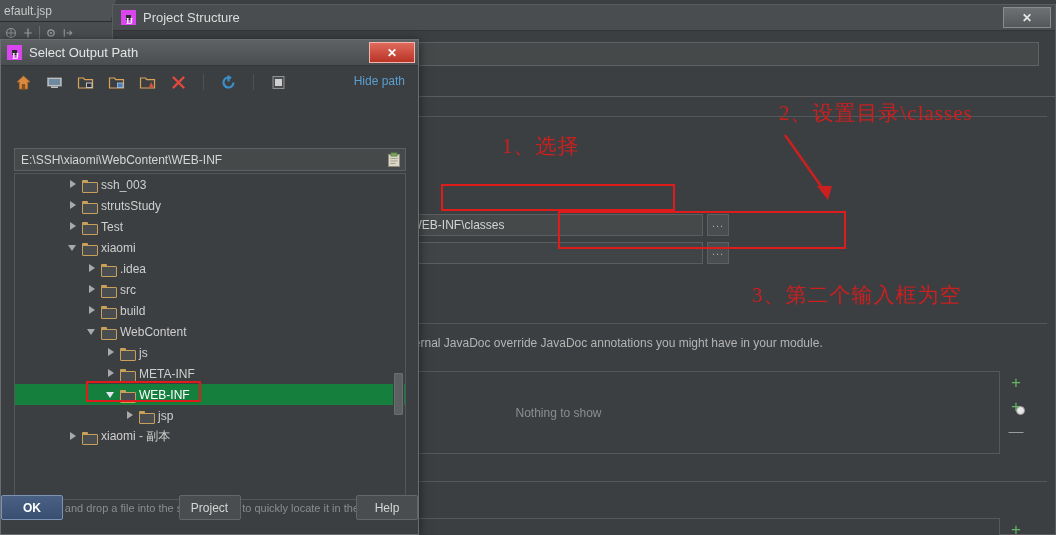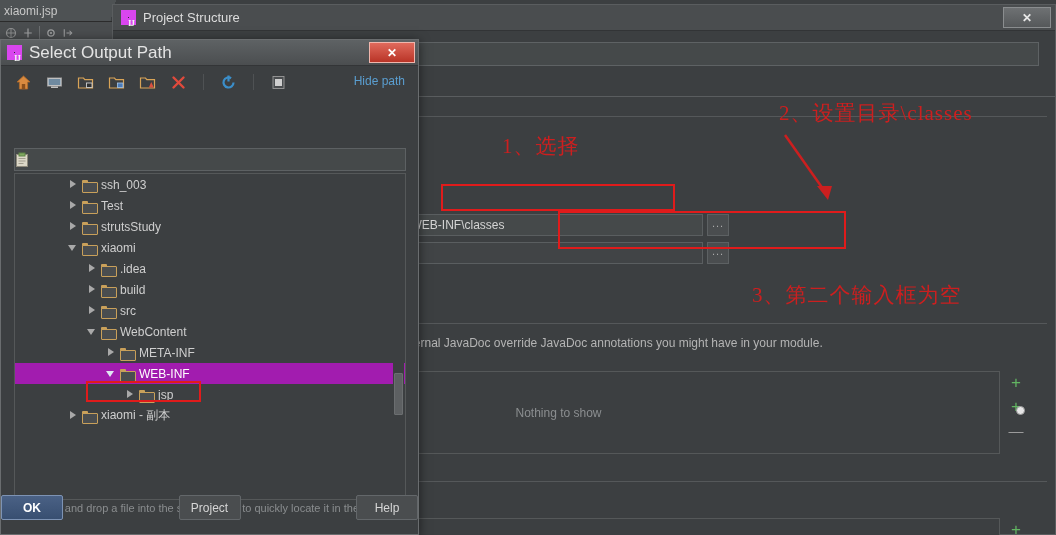--- a/index.html
+++ b/index.html
@@ -49,21 +49,21 @@
   .ps-window {
     position:absolute; left:112px; top:4px; width:944px; height:531px;
     background:#3c3f41; border:1px solid #5a5d5f;
   }
   .ps-title {
     position:relative; height:26px; background:#4a4d4f;
     border-bottom:1px solid #323436;
     display:flex; align-items:center; padding-left:8px; gap:7px;
   }
   .ij-badge {
-    width:15px; height:15px; background:#2b2b2b; border:7px solid #d946ef;
+    width:15px; height:15px; background:#2b2b2b; border:5px solid #d946ef;
     color:#f2f2f2; font-size:9px; font-weight:bold; line-height:13px;
     text-align:center; letter-spacing:-1px; font-family:"Liberation Serif", serif;
   }
   .ps-title-text { color:#dcdcdc; font-size:13px; }
   .ps-close {
     position:absolute; right:4px; top:2px; width:48px; height:21px;
     background:linear-gradient(180deg,#6e7173,#55585a);
     border:1px solid #8a8d8f; color:#e8e8e8; font-size:12px; font-weight:bold;
     display:flex; align-items:center; justify-content:center;
   }
@@ -159,21 +159,21 @@
   .sop {
     position:absolute; left:0; top:39px; width:419px; height:496px;
     background:#3c3f41; border:1px solid #6a6d6f; box-shadow:0 2px 10px rgba(0,0,0,.55);
   }
   .sop-title {
     position:relative; height:26px;
     background:linear-gradient(180deg,#5e6264,#4b4e50);
     border-bottom:1px solid #333537;
     display:flex; align-items:center; padding-left:6px; gap:7px;
   }
-  .sop-title-text { color:#e4e4e4; font-size:17px; }
+  .sop-title-text { color:#e4e4e4; font-size:13px; }
   .sop-close {
     position:absolute; right:3px; top:2px; width:46px; height:21px;
     background:linear-gradient(180deg,#e06a5c,#b93427);
     border:1px solid #f0b6ad; color:#fff; font-size:12px; font-weight:bold;
     display:flex; align-items:center; justify-content:center;
   }
 
   .sop-toolbar {
     position:absolute; left:0; top:27px; width:417px; height:30px;
     display:flex; align-items:center; padding-left:14px; gap:14px;
@@ -192,21 +192,21 @@
   .paste-icon { width:14px; height:16px; margin-right:4px; position:relative; flex:none;}
 
   .sop-tree {
     position:absolute; left:13px; top:133px; width:392px; height:327px;
     background:#3c3f41; border:1px solid #555859; overflow:hidden;
   }
   .trow {
     position:relative; height:21px; display:flex; align-items:center;
     font-size:12px; color:#cfcfcf; white-space:nowrap;
   }
-  .trow.sel { background:#a21caf; color:#ffffff; }
+  .trow.sel { background:#15803d; color:#ffffff; }
   .tw { display:inline-block; flex:none; }
   .arrow {
     width:11px; height:11px; flex:none; margin-right:3px; position:relative;
   }
   .arrow.r:after{
     content:""; position:absolute; left:2px; top:1px;
     border-left:6px solid #a9a9a9; border-top:4.5px solid transparent; border-bottom:4.5px solid transparent;
   }
   .arrow.d:after{
     content:""; position:absolute; left:0px; top:3px;
@@ -260,21 +260,21 @@
   svg.annosvg { position:absolute; left:0; top:0; width:1056px; height:535px; pointer-events:none; }
 </style>
 </head>
 <body>
 
 <div id="root">
 
   <div class="ide-bg"></div>
 
   <div class="ide-tabbar">
-    <span>xiaomi.jsp</span>
+    <span>efault.jsp</span>
   </div>
 
   <div class="ide-toolbar">
     <svg class="ti" viewBox="0 0 16 16">
       <circle cx="8" cy="8" r="6" fill="none" stroke="#b9b9b9" stroke-width="1.6"></circle>
       <path d="M2 8h12M8 2v12" stroke="#b9b9b9" stroke-width="1.2"></path>
     </svg>
     <svg class="ti" viewBox="0 0 16 16">
       <path d="M8 2v12M3 8h10" stroke="#cfcfcf" stroke-width="1.6"></path>
     </svg>
@@ -417,76 +417,83 @@
       </svg>
       <div class="tb-sep"></div>
       <svg class="tbtn" viewBox="0 0 17 17">
         <rect x="3" y="2.5" width="11" height="12" fill="#4a4d4f" stroke="#9a9a9a" stroke-width="0.9"></rect>
         <rect x="5" y="5" width="7" height="7" fill="#cfcfcf"></rect>
       </svg>
       <div class="hide-path">Hide path</div>
     </div>
 
     <div class="sop-pathbar">
+      <span class="pv">E:\SSH\xiaomi\WebContent\WEB-INF</span>
       <svg class="paste-icon" viewBox="0 0 14 16">
         <rect x="1.5" y="2.5" width="11" height="12" fill="#dcd8c8" stroke="#8e8a7c"></rect>
         <rect x="4" y="1" width="6" height="3" fill="#7fa860" stroke="#5f8446"></rect>
         <path d="M3.5 6.5h7M3.5 9h7M3.5 11.5h5" stroke="#9b9788" stroke-width="0.9"></path>
       </svg>
     </div>
 
     <div class="sop-tree">
       <div id="tree-rows">
           <div class="trow">
             <span class="tw" style="width: 53px;"></span>
             <span class="arrow r"></span>
             <span class="folder"></span>
             <span class="tlabel">ssh_003</span>
           </div>
           <div class="trow">
             <span class="tw" style="width: 53px;"></span>
             <span class="arrow r"></span>
             <span class="folder"></span>
+            <span class="tlabel">strutsStudy</span>
+          </div>
+          <div class="trow">
+            <span class="tw" style="width: 53px;"></span>
+            <span class="arrow r"></span>
+            <span class="folder"></span>
             <span class="tlabel">Test</span>
-          </div>
-          <div class="trow">
-            <span class="tw" style="width: 53px;"></span>
-            <span class="arrow r"></span>
-            <span class="folder"></span>
-            <span class="tlabel">strutsStudy</span>
           </div>
           <div class="trow">
             <span class="tw" style="width: 53px;"></span>
             <span class="arrow d"></span>
             <span class="folder"></span>
             <span class="tlabel">xiaomi</span>
           </div>
           <div class="trow">
             <span class="tw" style="width: 72px;"></span>
             <span class="arrow r"></span>
             <span class="folder"></span>
             <span class="tlabel">.idea</span>
           </div>
           <div class="trow">
             <span class="tw" style="width: 72px;"></span>
             <span class="arrow r"></span>
             <span class="folder"></span>
+            <span class="tlabel">src</span>
+          </div>
+          <div class="trow">
+            <span class="tw" style="width: 72px;"></span>
+            <span class="arrow r"></span>
+            <span class="folder"></span>
             <span class="tlabel">build</span>
-          </div>
-          <div class="trow">
-            <span class="tw" style="width: 72px;"></span>
-            <span class="arrow r"></span>
-            <span class="folder"></span>
-            <span class="tlabel">src</span>
           </div>
           <div class="trow">
             <span class="tw" style="width: 72px;"></span>
             <span class="arrow d"></span>
             <span class="folder"></span>
             <span class="tlabel">WebContent</span>
+          </div>
+          <div class="trow">
+            <span class="tw" style="width: 91px;"></span>
+            <span class="arrow r"></span>
+            <span class="folder"></span>
+            <span class="tlabel">js</span>
           </div>
           <div class="trow">
             <span class="tw" style="width: 91px;"></span>
             <span class="arrow r"></span>
             <span class="folder"></span>
             <span class="tlabel">META-INF</span>
           </div>
           <div class="trow sel">
             <span class="tw" style="width: 91px;"></span>
             <span class="arrow d"></span>

